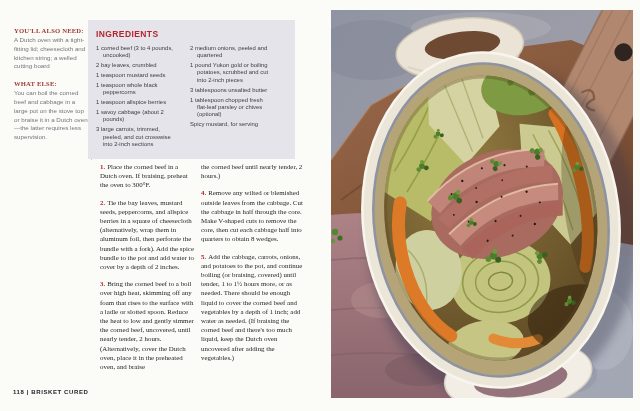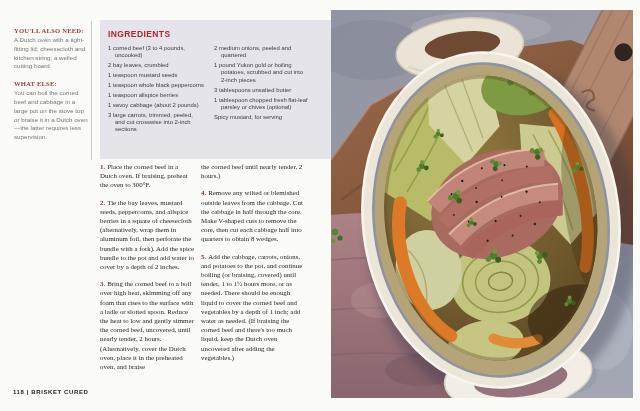--- a/index.html
+++ b/index.html
@@ -15,21 +15,21 @@
   .sidebar{position:absolute;left:14px;top:27px;width:74px;}
   .sb-head{
     font-family:"Liberation Serif", serif;font-weight:bold;
     font-size:6.6px;letter-spacing:.2px;color:#9c3b35;margin:0 0 2px 0;
   }
   .sb-body{font-size:6.2px;line-height:8.8px;color:#76767c;margin:0 0 9px 0;}
   .divider{position:absolute;left:91px;top:21px;width:1px;height:139px;background:#c9c9cf;}
 
   
   .panel{
-    position:absolute;left:100px;top:20px;width:231px;height:139px;
+    position:absolute;left:88px;top:20px;width:207px;height:139px;
     background:#e5e4eb;box-sizing:border-box;padding:9px 21px 6px 8px;
   }
   .panel h2{
     margin:0 0 6px 0;font-size:8.5px;letter-spacing:.4px;
     color:#b5242b;font-weight:bold;
   }
   .ing-cols{display:flex;gap:10px;}
   .ing-col{flex:1;margin:0;padding:0;list-style:none;}
   .ing-col li{
     font-size:5.9px;line-height:7.3px;color:#3c3c44;

